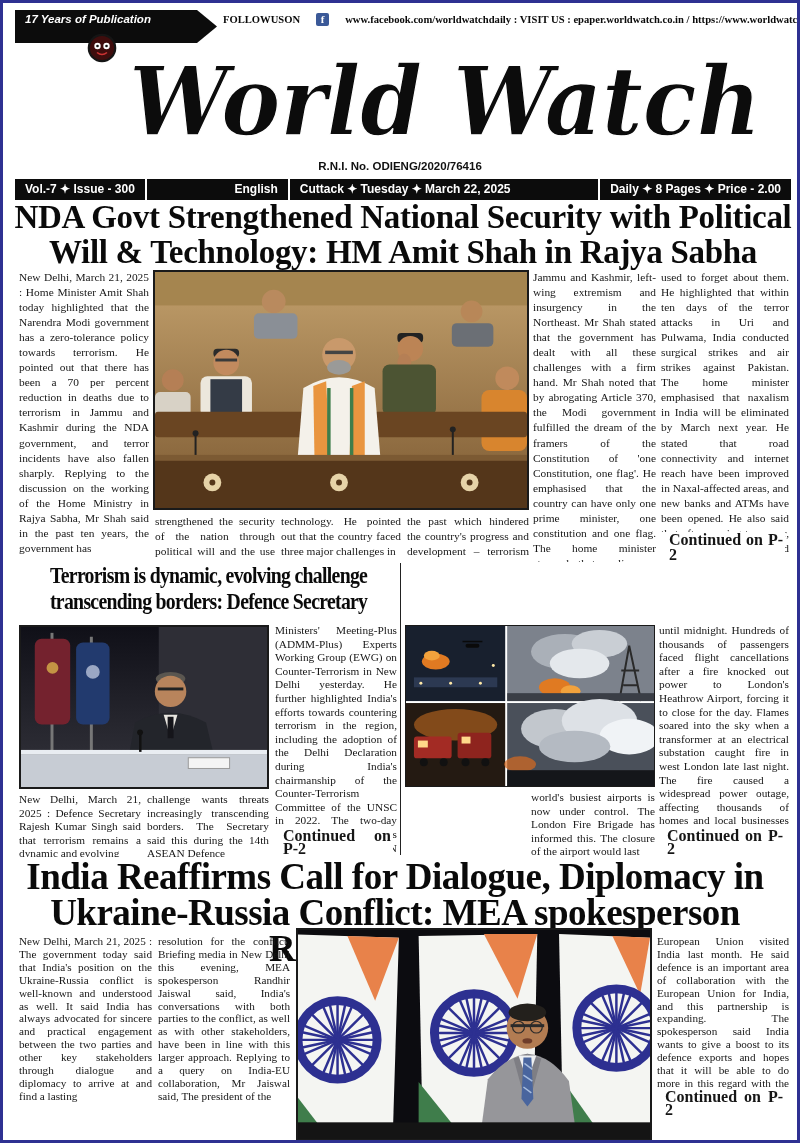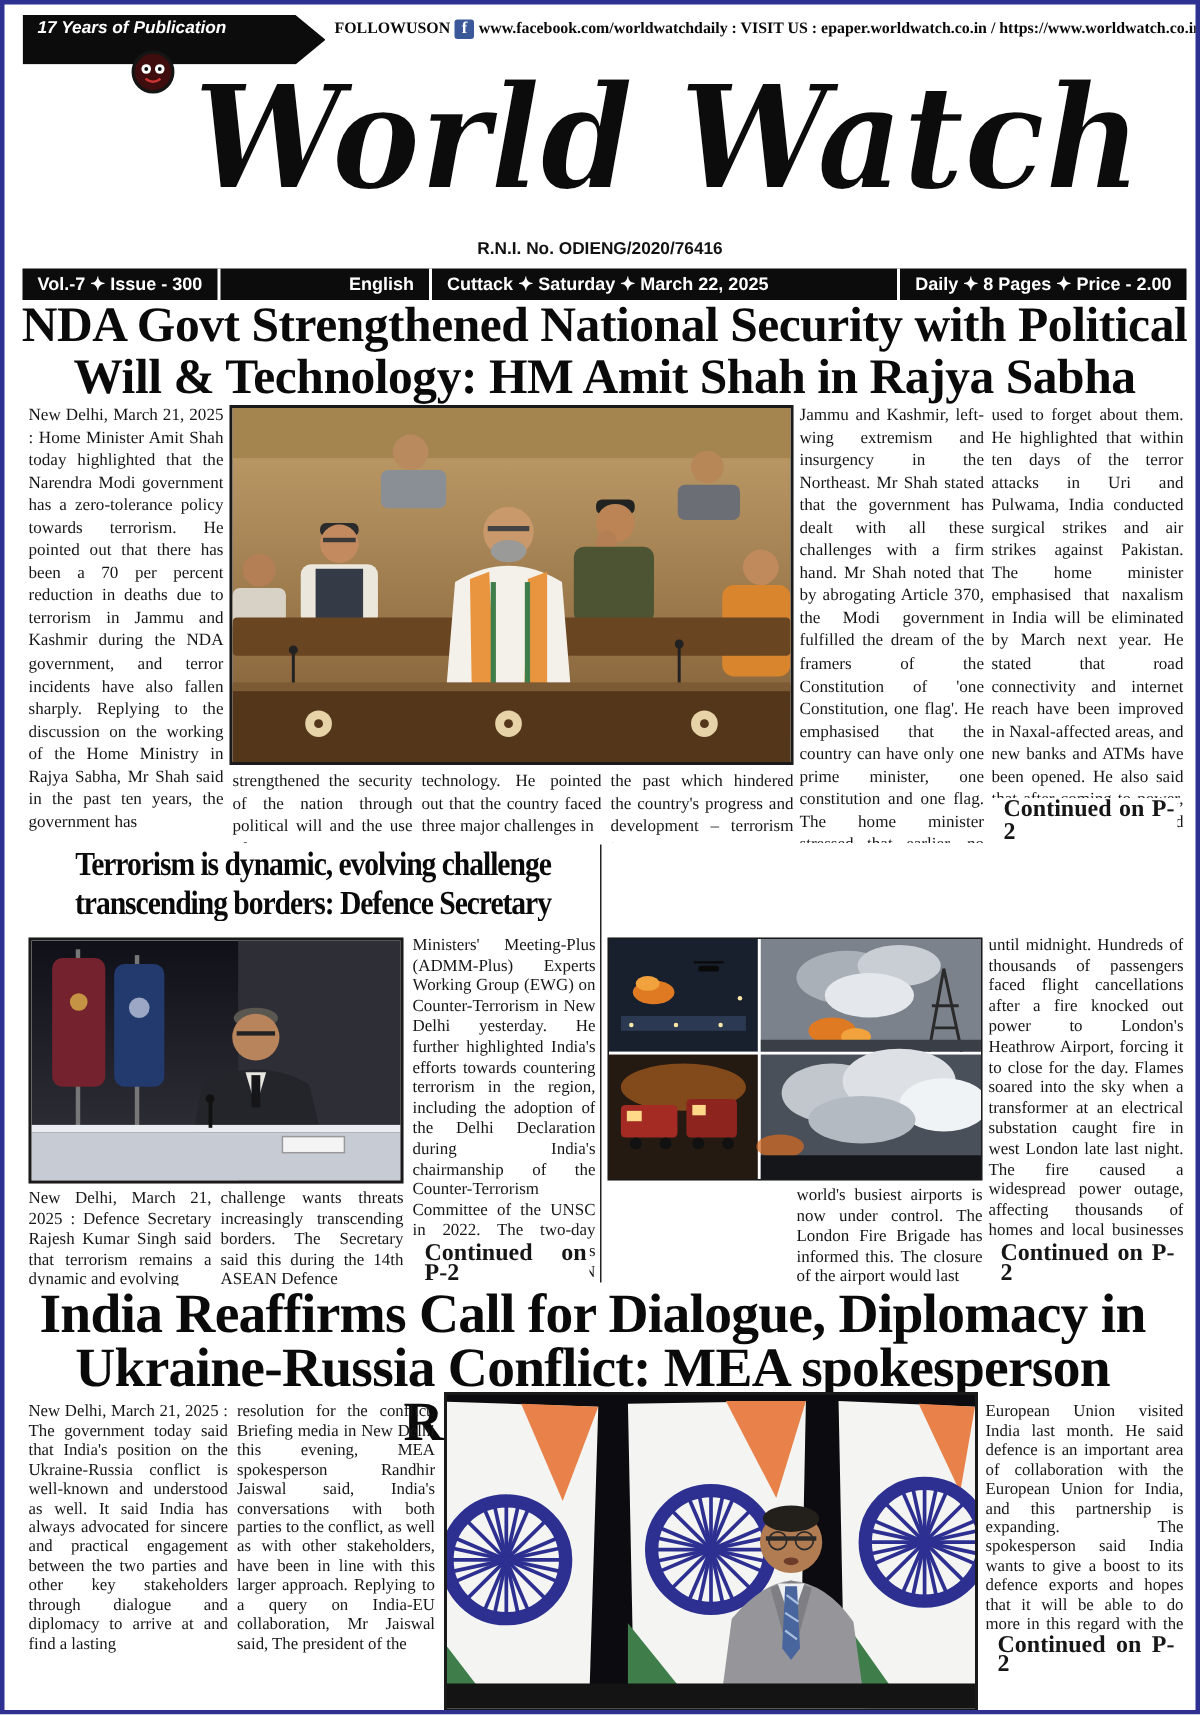--- a/index.html
+++ b/index.html
@@ -5,26 +5,26 @@
   html,body{margin:0;padding:0;background:#fff;}
   .page{position:relative;width:800px;height:1143px;box-sizing:border-box;
         border:3px solid #2e3192;background:#fff;overflow:hidden;
         font-family:"Liberation Serif",serif;}
   
   .banner{position:absolute;top:7px;left:12px;width:202px;height:33px;background:#0c0c0c;
           clip-path:polygon(0 0,182px 0,202px 50%,182px 100%,0 100%);
           color:#fff;font:italic 700 11.5px "Liberation Sans",sans-serif;
           line-height:18px;padding-left:10px;box-sizing:border-box;white-space:nowrap;}
   .followrow{position:absolute;top:9px;left:220px;right:6px;height:15px;display:flex;
-             align-items:center;gap:3px;font:700 10.6px "Liberation Serif",serif;
+             align-items:center;gap:16px;font:700 10.6px "Liberation Serif",serif;
              white-space:nowrap;color:#0a0a0a;}
   .fb{width:13px;height:13px;background:#3b5998;color:#fff;border-radius:2px;
       font:700 11px "Liberation Serif",serif;text-align:center;line-height:13px;flex:0 0 13px;}
   
-  .logo-wrap{position:absolute;top:26px;left:112px;width:660px;height:128px;}
+  .logo-wrap{position:absolute;top:36px;left:112px;width:660px;height:128px;}
   .emblem{position:absolute;top:30px;left:84px;width:30px;height:30px;}
   .rni{position:absolute;top:157px;left:0;width:100%;text-align:center;
        font:700 11.5px "Liberation Sans",sans-serif;color:#111;}
   
   .infobar{position:absolute;top:176px;left:12px;width:776px;height:21px;background:#0c0c0c;
            color:#fff;display:flex;align-items:stretch;
            font:700 12px/21px "Liberation Sans",sans-serif;white-space:nowrap;}
   .infobar .seg{padding:0 10px;}
   .infobar .div{width:2px;background:#fff;}
   .infobar .sp{flex:1;}
@@ -78,21 +78,21 @@
     </svg>
   </div>
   <div class="rni">R.N.I. No. ODIENG/2020/76416</div>
 
   <div class="infobar">
     <span class="seg">Vol.-7 ✦ Issue - 300</span>
     <span class="div"></span>
     <span class="sp"></span>
     <span class="seg">English</span>
     <span class="div"></span>
-    <span class="seg">Cuttack ✦ Saturday ✦ March 22, 2025</span>
+    <span class="seg">Cuttack ✦ Tuesday ✦ March 22, 2025</span>
     <span class="sp"></span>
     <span class="div"></span>
     <span class="seg">Daily ✦ 8 Pages ✦ Price - 2.00</span>
   </div>
 
   <div class="headline" id="h-nda">NDA Govt Strengthened National Security with Political Will &amp; Technology: HM Amit Shah in Rajya Sabha</div>
 
   <div class="body-col a1txt" style="left:16px;top:267px;width:130px;height:292px">New Delhi, March 21, 2025 : Home Minister Amit Shah today highlighted that the Narendra Modi government has a zero-tolerance policy towards terrorism. He pointed out that there has been a 70 per percent reduction in deaths due to terrorism in Jammu and Kashmir during the NDA government, and terror incidents have also fallen sharply. Replying to the discussion on the working of the Home Ministry in Rajya Sabha, Mr Shah said in the past ten years, the government has</div>
 
   <div class="pframe" style="left:150px;top:267px;width:376px;height:240px">

